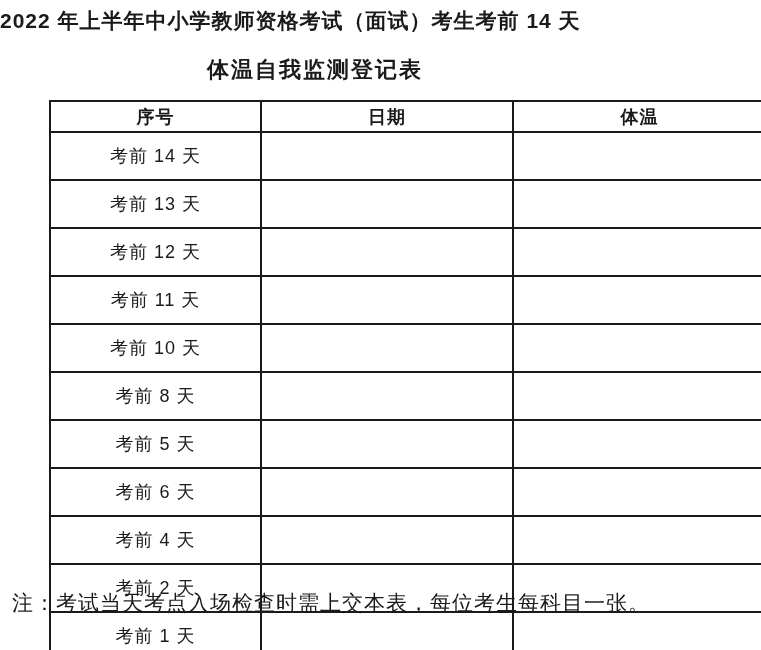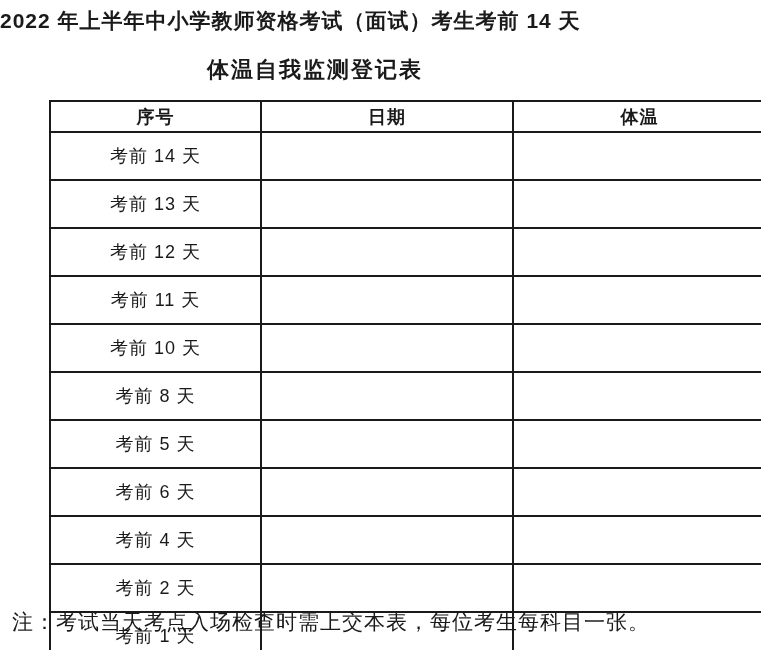--- a/index.html
+++ b/index.html
@@ -59,21 +59,21 @@
     height: 48px;
     font-size: 18px;
     font-weight: 400;
     letter-spacing: 1px;
   }
   .col-serial { width: 211px; }
   .col-date { width: 252px; }
   .col-temp { width: 253px; }
   .footnote {
     position: absolute;
-    left: 12px; top: 607px;
+    left: 12px; top: 588px;
     width: 740px;
     font-size: 21px;
     font-weight: 400;
     letter-spacing: 1px;
     line-height: 30px;
     text-align: left;
   }
 </style>
 </head>
 <body>

